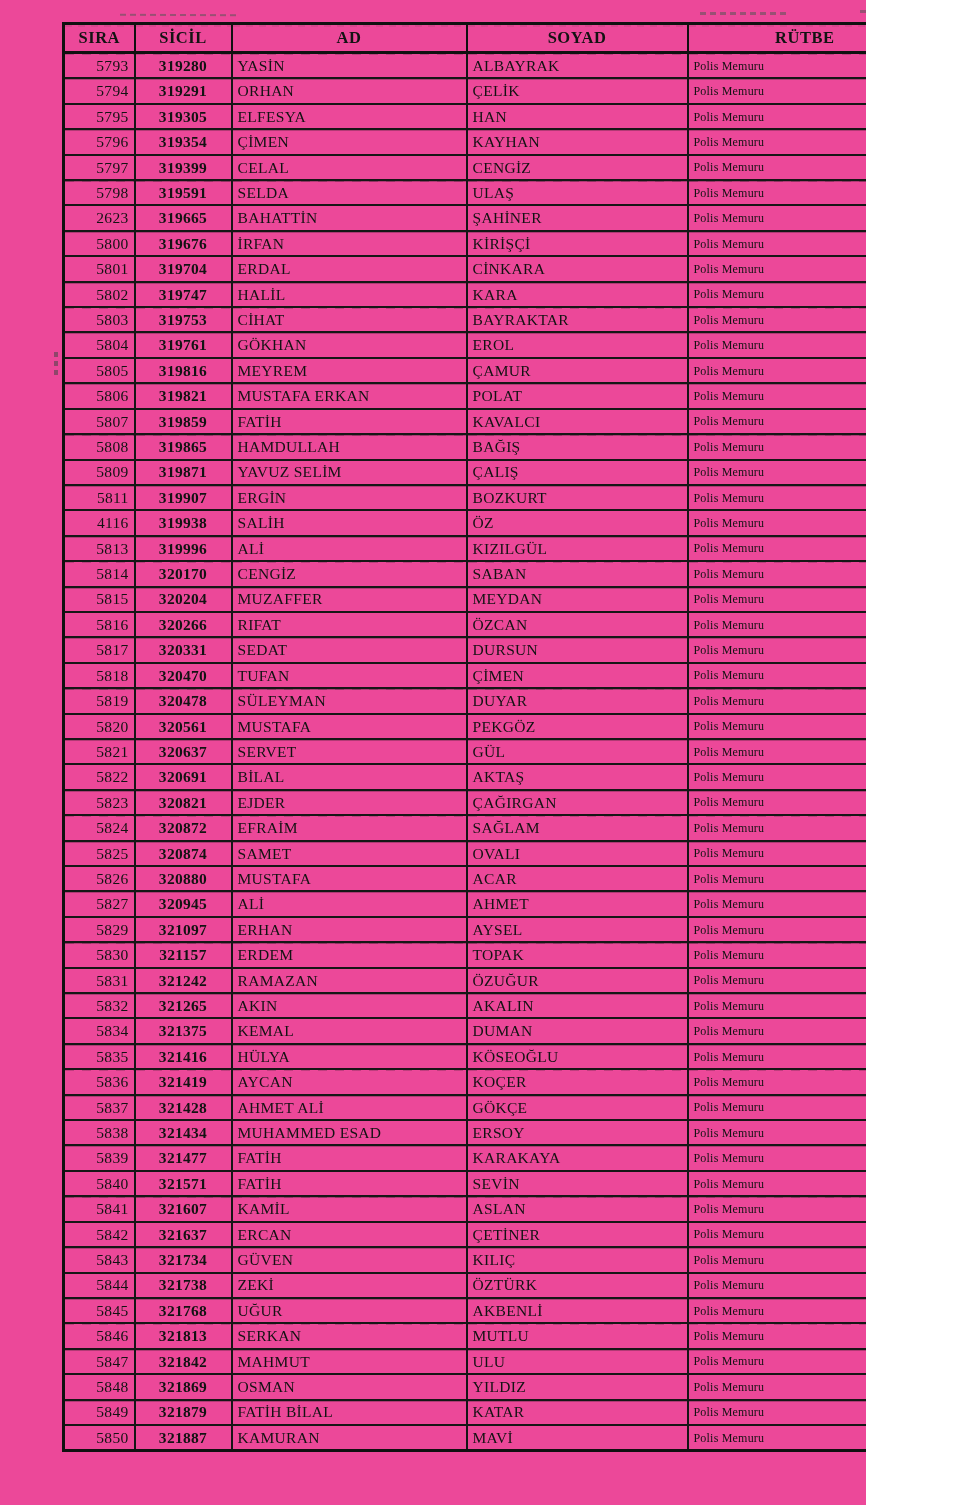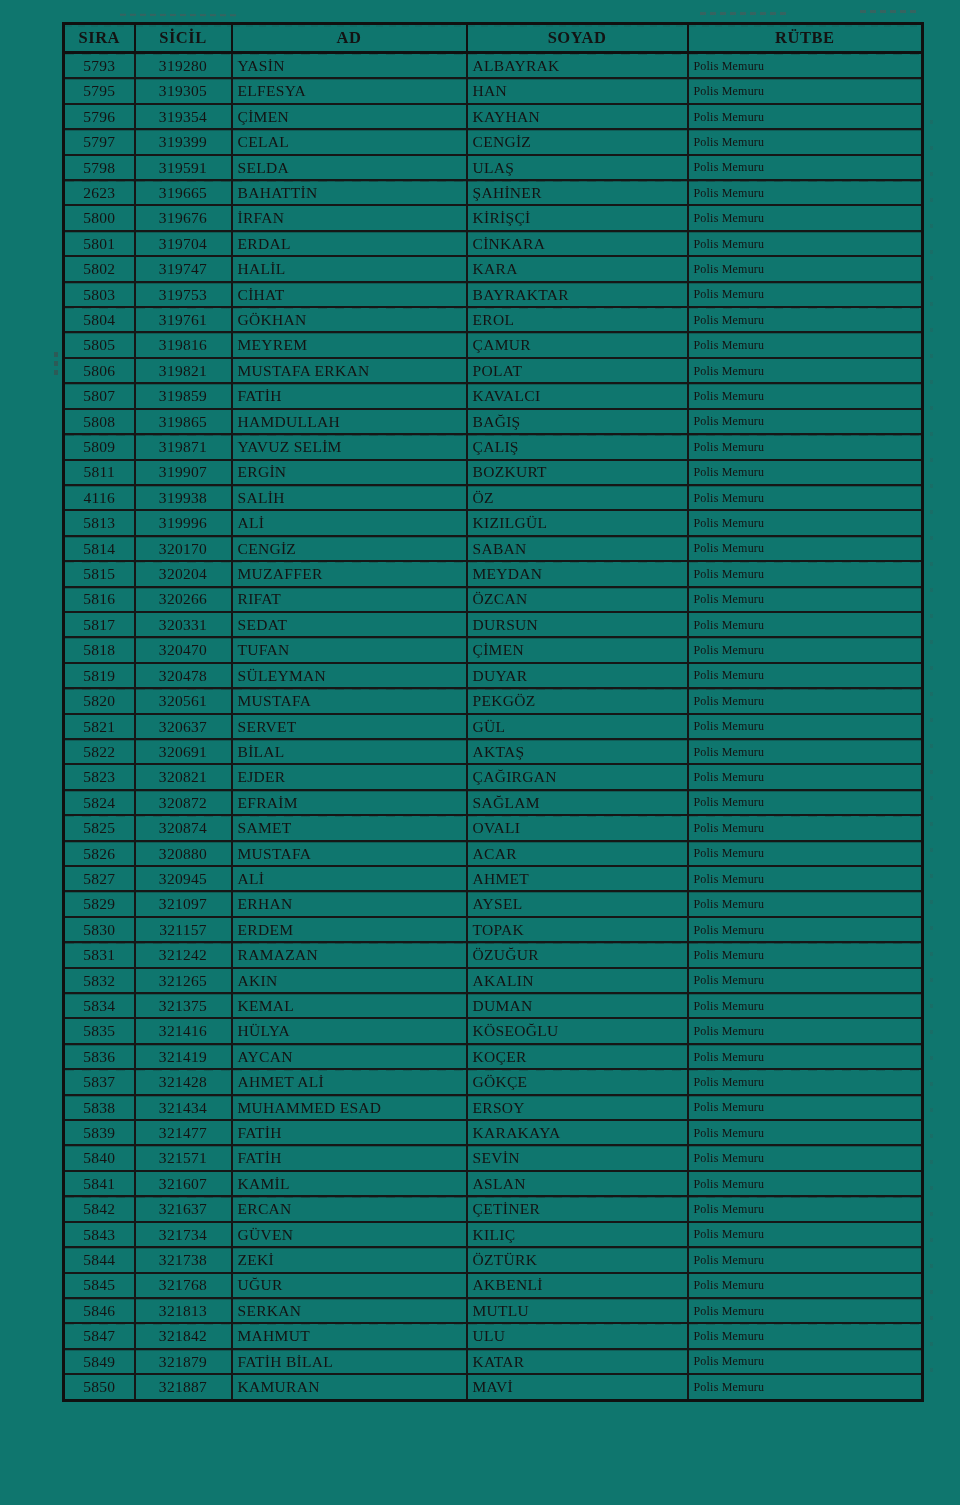--- a/index.html
+++ b/index.html
@@ -2,23 +2,23 @@
 <html><head>
 <meta charset="utf-8">
 <style>
   html, body {
     margin: 0;
     padding: 0;
     background: #ffffff;
   }
   .page {
     position: relative;
-    width: 960px;
+    width: 866px;
     height: 1505px;
-    background: #0f766e;
+    background: #ec4899;
     overflow: hidden;
     font-family: "Liberation Serif", "DejaVu Serif", serif;
     color: #131313;
   }
   table.doc-table {
     position: absolute;
     left: 62px;
     top: 22px;
     width: 859px;
     border-collapse: collapse;
@@ -46,22 +46,22 @@
   tbody td {
     height: 23.42px;
     border: 2px solid #161616;
     font-size: 15.5px;
     line-height: 1;
     padding: 0 5px;
     white-space: nowrap;
     overflow: hidden;
     letter-spacing: 0.3px;
   }
-  tbody td.c-sira  { text-align: center; }
-  tbody td.c-sicil { text-align: center; }
+  tbody td.c-sira  { text-align: right; }
+  tbody td.c-sicil { text-align: center; font-weight: bold; }
   tbody td.c-ad, tbody td.c-soyad, tbody td.c-rutbe { text-align: left; }
   tbody td.c-rutbe { font-size: 12px; letter-spacing: 0.2px; }
 
   
   tbody tr:nth-child(2n) td {
     box-shadow: inset 0 1px 0 rgba(20,20,20,0.28);
   }
   tbody tr:nth-child(5n+1) td {
     background:
       repeating-linear-gradient(90deg, rgba(30,30,30,0.22) 0 9px, rgba(0,0,0,0) 9px 17px) top/100% 1px no-repeat;
@@ -112,20 +112,27 @@
     </thead>
     <tbody id="table-body">
         <tr>
       <td class="c-sira">5793</td>
       <td class="c-sicil">319280</td>
       <td class="c-ad">YASİN</td>
       <td class="c-soyad">ALBAYRAK</td>
       <td class="c-rutbe">Polis Memuru</td>
     </tr>
         <tr>
+      <td class="c-sira">5794</td>
+      <td class="c-sicil">319291</td>
+      <td class="c-ad">ORHAN</td>
+      <td class="c-soyad">ÇELİK</td>
+      <td class="c-rutbe">Polis Memuru</td>
+    </tr>
+        <tr>
       <td class="c-sira">5795</td>
       <td class="c-sicil">319305</td>
       <td class="c-ad">ELFESYA</td>
       <td class="c-soyad">HAN</td>
       <td class="c-rutbe">Polis Memuru</td>
     </tr>
         <tr>
       <td class="c-sira">5796</td>
       <td class="c-sicil">319354</td>
       <td class="c-ad">ÇİMEN</td>
@@ -462,20 +469,27 @@
       <td class="c-rutbe">Polis Memuru</td>
     </tr>
         <tr>
       <td class="c-sira">5847</td>
       <td class="c-sicil">321842</td>
       <td class="c-ad">MAHMUT</td>
       <td class="c-soyad">ULU</td>
       <td class="c-rutbe">Polis Memuru</td>
     </tr>
         <tr>
+      <td class="c-sira">5848</td>
+      <td class="c-sicil">321869</td>
+      <td class="c-ad">OSMAN</td>
+      <td class="c-soyad">YILDIZ</td>
+      <td class="c-rutbe">Polis Memuru</td>
+    </tr>
+        <tr>
       <td class="c-sira">5849</td>
       <td class="c-sicil">321879</td>
       <td class="c-ad">FATİH BİLAL</td>
       <td class="c-soyad">KATAR</td>
       <td class="c-rutbe">Polis Memuru</td>
     </tr>
         <tr>
       <td class="c-sira">5850</td>
       <td class="c-sicil">321887</td>
       <td class="c-ad">KAMURAN</td>

